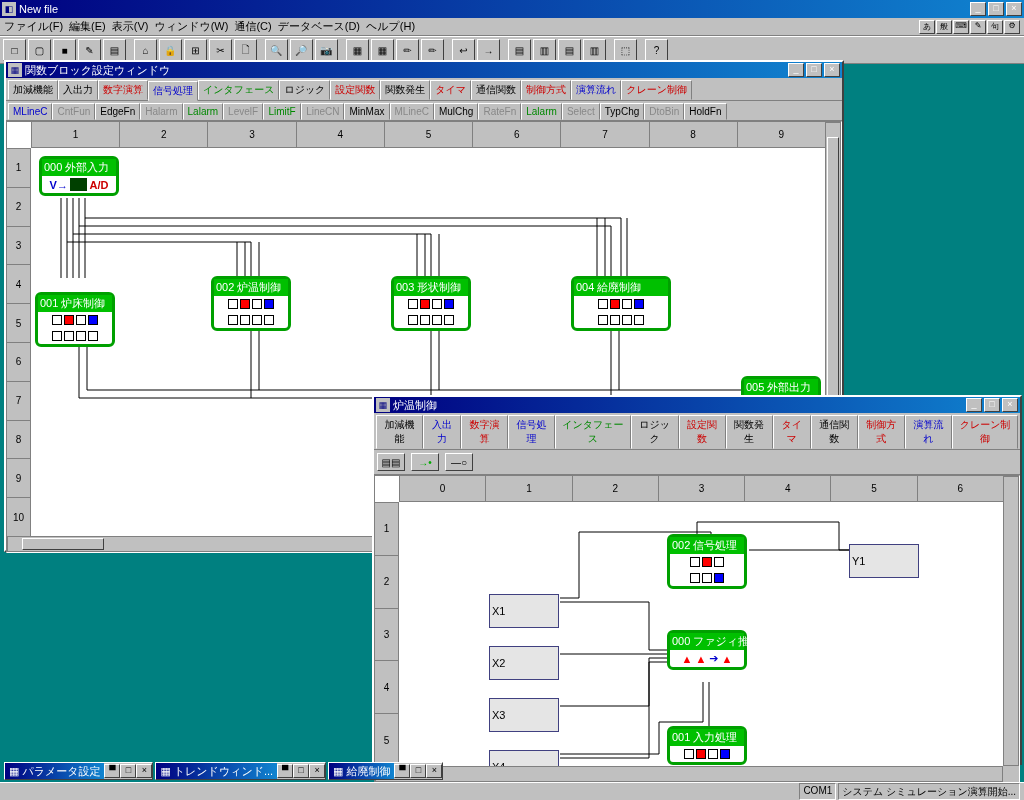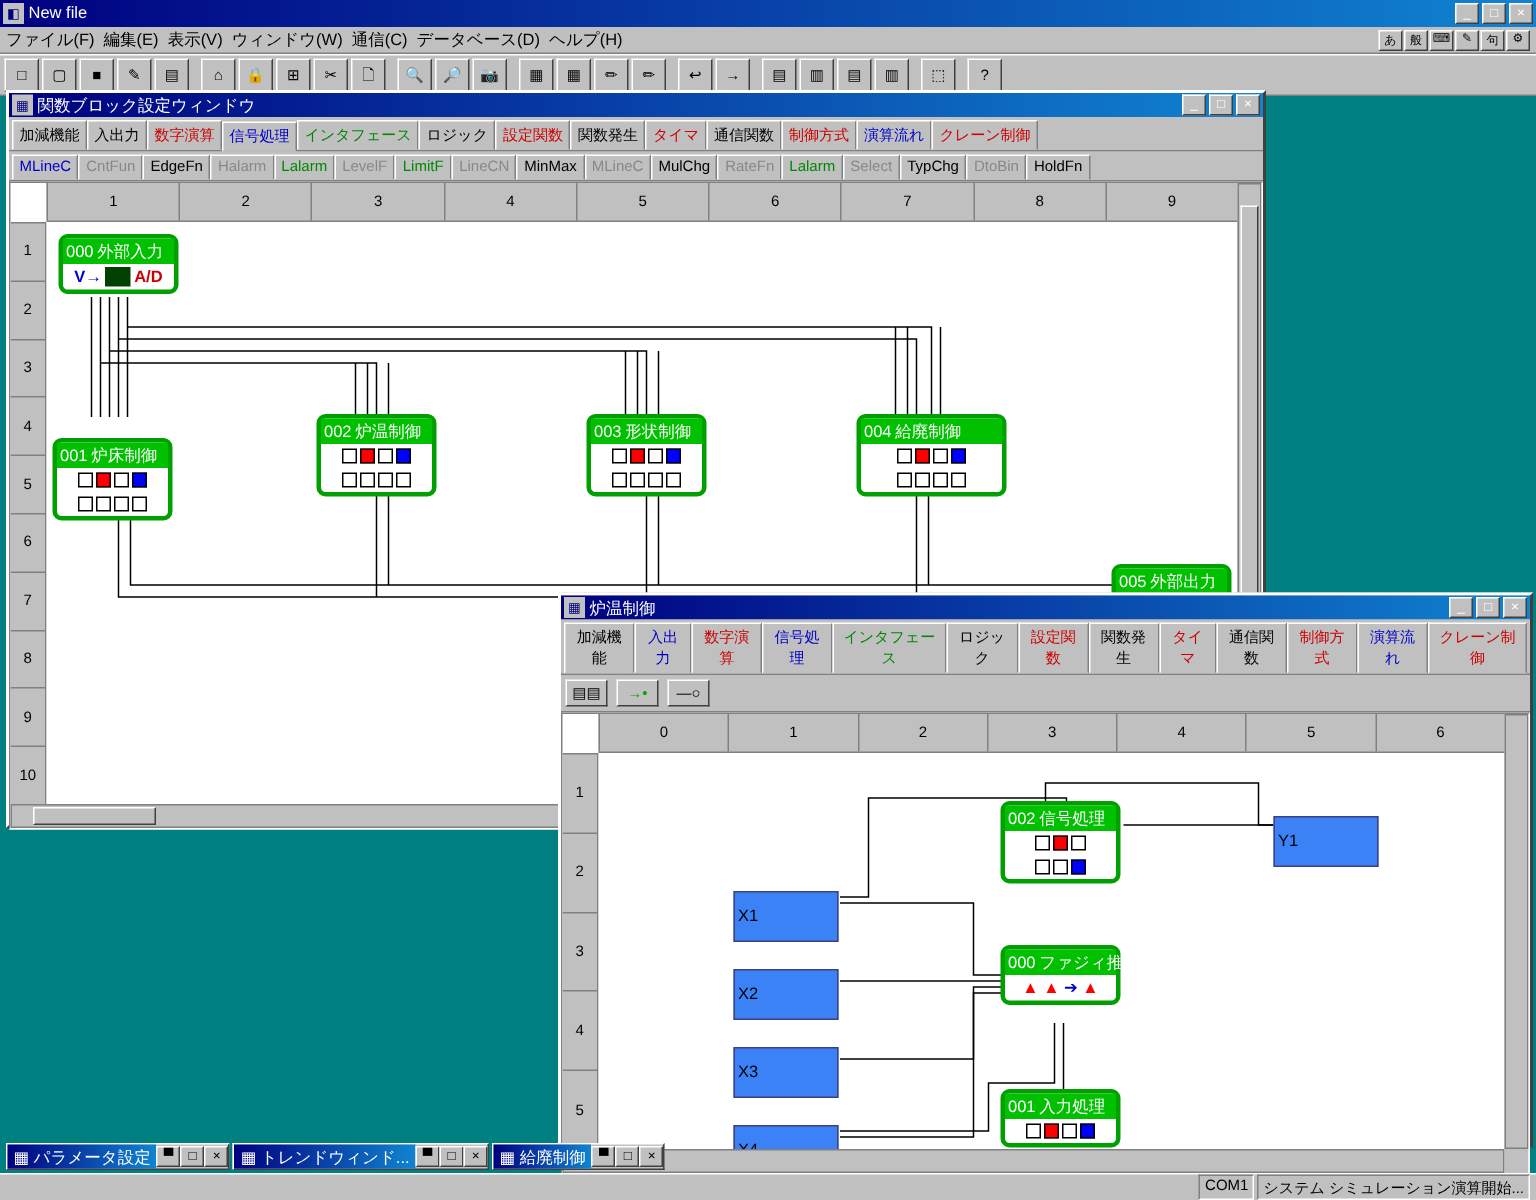--- a/index.html
+++ b/index.html
@@ -62,21 +62,21 @@
 
 .taskbar-min { position: absolute; display: flex; gap: 2px; }
 .minwin { background: #c0c0c0; border: 1px solid; border-color: #fff #404040 #404040 #fff; display: flex; align-items: center; height: 18px; }
 .minwin .t { background: linear-gradient(to right, #000080, #1084d0); color: #fff; padding: 1px 4px; height: 16px; display: flex; align-items: center; }
 .minwin .b { display: flex; }
 
 
 .statusbar { position: absolute; bottom: 0; left: 0; right: 0; height: 18px; background: #c0c0c0; border-top: 1px solid #fff; display: flex; justify-content: flex-end; padding: 0 4px; gap: 2px; }
 .statuscell { border: 1px solid; border-color: #808080 #fff #fff #808080; padding: 1px 3px; font-size: 10px; }
 
-.xlabel { position: absolute; background: #3b82f6; border: 1px solid #404080; font-size: 10px; padding: 16px 2px; display: flex; align-items: center; }
+.xlabel { position: absolute; background: #e5e5e5; border: 1px solid #404080; font-size: 10px; padding: 16px 2px; display: flex; align-items: center; }
 .xlabel .bar { width: 4px; height: 100%; background: #00a000; margin-left: auto; }
 </style>
 </head>
 <body>
 
 <div class="titlebar">
   <div class="icon">◧</div>
   <span class="title">New file</span>
   <div class="btns">
     <div class="winbtn">_</div>

